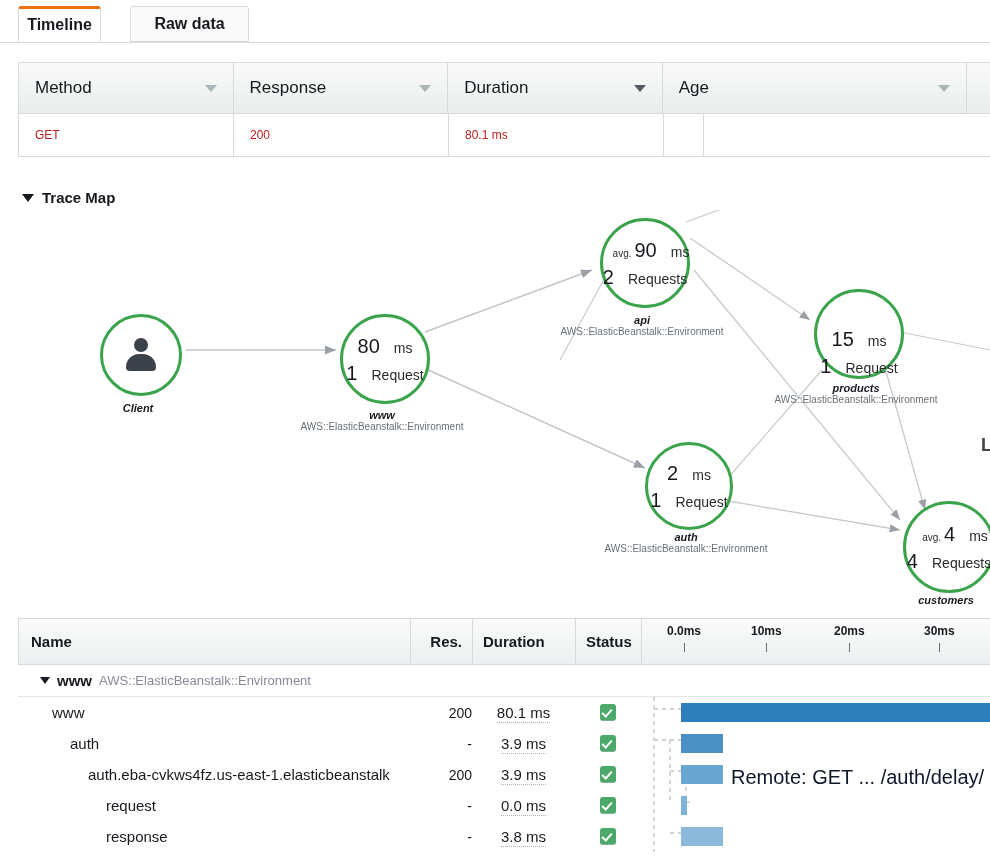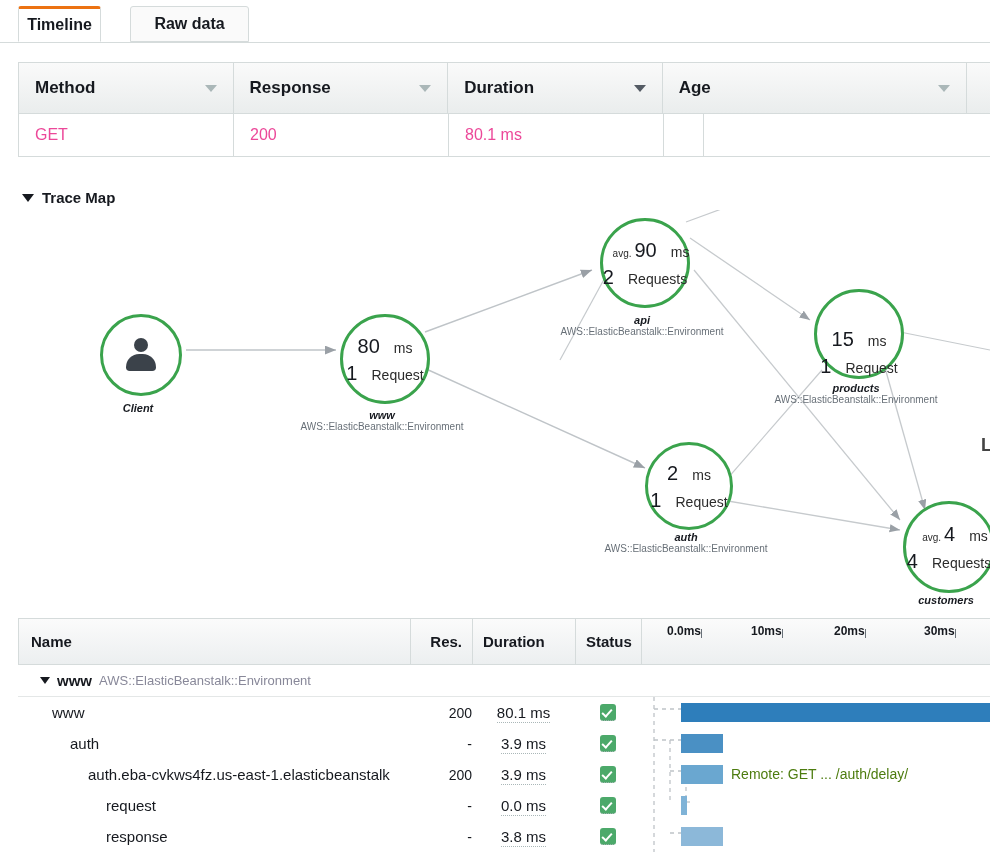--- a/index.html
+++ b/index.html
@@ -22,26 +22,26 @@
   }
   .tab.active{background:#fff;border-bottom-color:#fff;border-top:3px solid #ec7211;color:#16191f;}
   .tab.t0{left:18px;width:83px;}
   .tab.t1{left:130px;width:119px;}
 
   
   .sumtable{position:absolute;left:18px;top:62px;width:990px;}
   .sumhead{display:flex;height:52px;background:linear-gradient(#fafafa,#eaeded);border:1px solid #d5dbdb;box-sizing:border-box;}
   .sumhead .cell{
     box-sizing:border-box;display:flex;align-items:center;justify-content:space-between;
-    padding:0 16px;border-right:1px solid #d5dbdb;font-size:17px;font-weight:bold;color:#16191f;gap:12px;
+    padding:0 16px;border-right:1px solid #d5dbdb;font-size:17px;font-weight:normal;color:#16191f;gap:12px;
   }
   .sumrow{display:flex;height:43px;background:#fff;border:1px solid #d5dbdb;border-top:none;box-sizing:border-box;}
   .sumrow .cell{
     box-sizing:border-box;display:flex;align-items:center;padding:0 16px;
-    border-right:1px solid #d5dbdb;font-size:16px;color:#ec4899;
+    border-right:1px solid #d5dbdb;font-size:12px;color:#b91c1c;
     white-space:nowrap;overflow:hidden;
   }
   .c0{width:215px;} .c1{width:215px;} .c2{width:215px;} .c3{width:305px;} .c4{width:40px;}
   .caret{width:0;height:0;border-left:6px solid transparent;border-right:6px solid transparent;border-top:7px solid #545b64;}
   .caret.dim{border-top-color:#aab7b8;}
 
   
   .sect-title{position:absolute;left:22px;top:189px;display:flex;align-items:center;gap:8px;
     font-size:15px;font-weight:bold;color:#16191f;}
   .tri{width:0;height:0;border-left:6px solid transparent;border-right:6px solid transparent;border-top:8px solid #16191f;}
@@ -68,21 +68,21 @@
   .segtable{position:absolute;left:18px;top:618px;width:990px;}
   .seghead{display:flex;height:47px;background:linear-gradient(#fbfbfb,#eceff0);border:1px solid #d5dbdb;box-sizing:border-box;}
   .seghead .cell{box-sizing:border-box;display:flex;align-items:center;padding:0 10px;
     border-right:1px solid #d5dbdb;font-size:15px;font-weight:bold;color:#16191f;}
   .n-name{width:392px;padding-left:12px !important;}
   .n-res{width:62px;justify-content:flex-end;}
   .n-dur{width:103px;}
   .n-sta{width:66px;}
   .n-tl{width:349px;position:relative;padding:0 !important;}
   .ticks{position:absolute;left:0;top:0;width:349px;height:45px;}
-  .tick{position:absolute;top:5px;display:flex;flex-direction:row;align-items:center;}
+  .tick{position:absolute;top:5px;display:flex;flex-direction:column;align-items:center;}
   .tick .lab{font-size:12px;font-weight:bold;color:#16191f;}
   .tick .mk{width:1px;height:9px;background:#687078;margin-top:5px;}
 
   .grouprow{display:flex;align-items:center;height:32px;border-bottom:1px solid #e4e7e7;
     background:#fff;padding-left:22px;gap:7px;box-sizing:border-box;}
   .grouprow .gname{font-size:15px;font-weight:bold;color:#16191f;}
   .grouprow .gtype{font-size:13px;color:#889;}
   .tri-sm{width:0;height:0;border-left:5px solid transparent;border-right:5px solid transparent;border-top:7px solid #16191f;}
 
   .segrow{display:flex;height:31px;align-items:center;background:#fff;}
@@ -90,21 +90,21 @@
   .segrow .s-res{width:62px;box-sizing:border-box;text-align:right;font-size:14px;color:#16191f;}
   .segrow .s-dur{width:103px;box-sizing:border-box;text-align:center;font-size:15px;color:#16191f;}
   .segrow .s-dur span{border-bottom:1px dotted #aab7b8;padding-bottom:1px;}
   .segrow .s-sta{width:66px;box-sizing:border-box;display:flex;justify-content:center;}
   .segrow .s-tl{width:349px;box-sizing:border-box;position:relative;height:31px;}
   .chk{width:16px;height:16px;border-radius:3px;background:#4ca96a;position:relative;
     border-bottom:1px dotted #aab7b8;}
   .chk:after{content:"";position:absolute;left:4px;top:3px;width:4px;height:8px;
     border:solid #fff;border-width:0 2.4px 2.4px 0;transform:rotate(42deg);}
   .bar{position:absolute;top:6px;height:19px;}
-  .remote-lab{position:absolute;font-size:14px;color:#4d7c0f;white-space:nowrap;top:7px;}
+  .remote-lab{position:absolute;font-size:20px;color:#0f172a;white-space:nowrap;top:7px;}
   .treesvg{position:absolute;left:0;top:0;pointer-events:none;}
 </style>
 </head>
 <body>
 
 <div class="page">
 
   <div class="tabstrip">
     <div class="tab t0 active">
       <span>Timeline</span>

